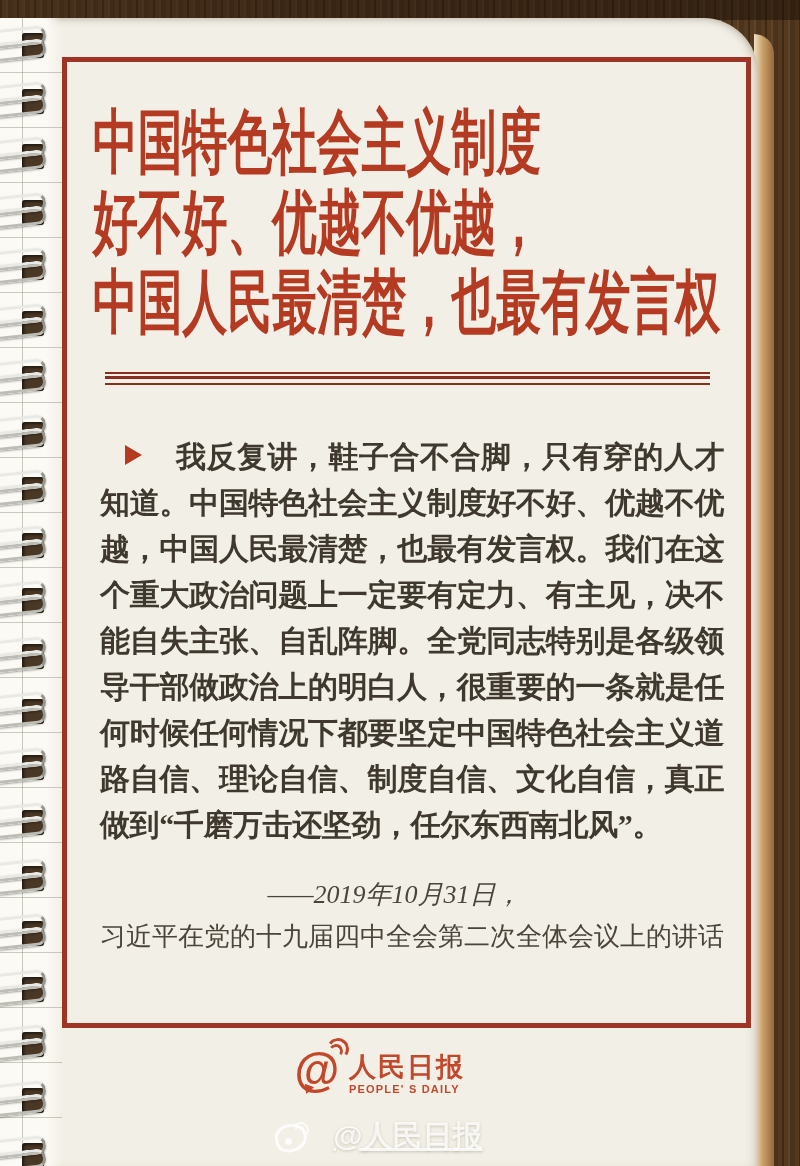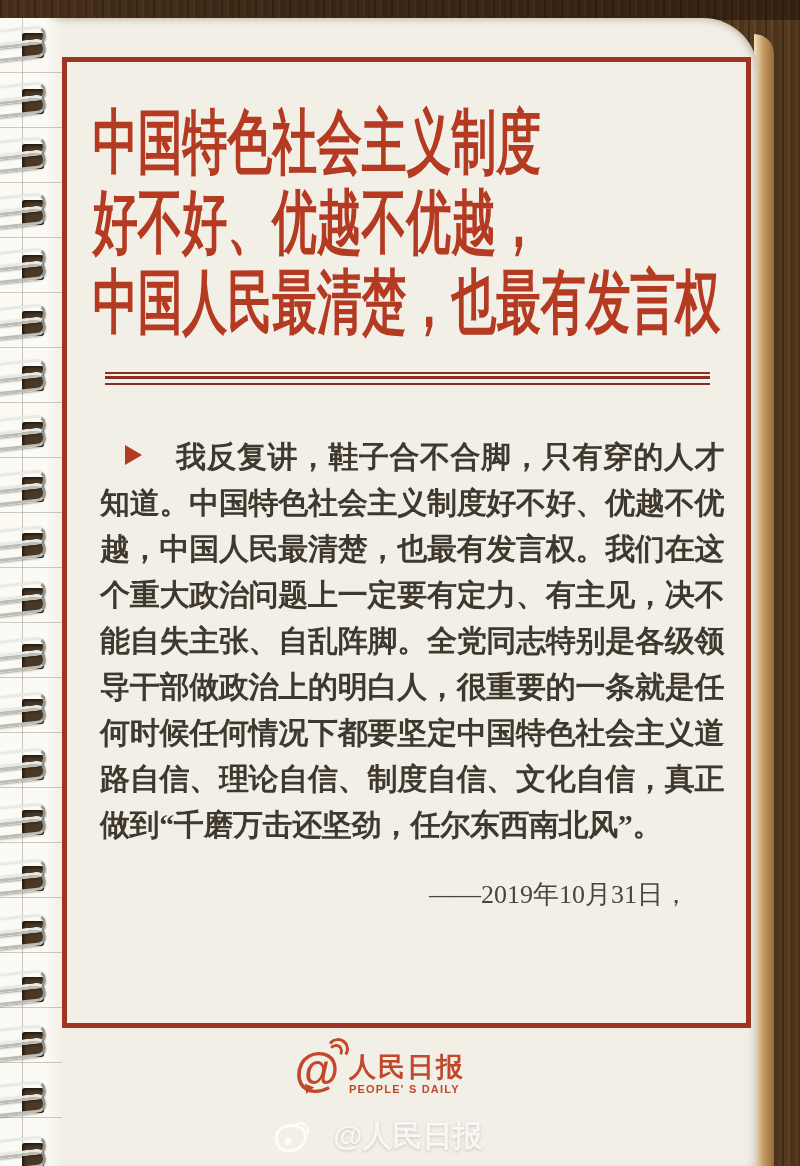--- a/index.html
+++ b/index.html
@@ -65,21 +65,21 @@
   .quote{position:absolute;top:372px;left:33px;right:22px;margin:0;
     font-size:30px;line-height:46px;letter-spacing:-0.4px;font-weight:700;
     color:var(--body_ink,#3f382e);text-align:justify;}
   .bullet{display:inline-block;width:0;height:0;margin:0 33px 2px 25px;
     border-left:17px solid var(--title_red,#b43a22);
     border-top:10px solid transparent;border-bottom:10px solid transparent;}
 
   
   .attribution{position:absolute;top:812px;left:33px;right:22px;
     font-size:26px;line-height:42px;color:var(--attr_ink,#4b443a);}
-  .attr-line1{text-align:right;padding-right:35px;}
+  .attr-line1{text-align:center;padding-right:35px;font-style:italic;}
   .attr-line2{text-align:center;}
 
   
   .logo{position:absolute;top:1027px;left:0;width:758px;display:flex;
     justify-content:center;align-items:center;gap:8px;color:var(--logo_red,#c2472b);}
   .at-icon{position:relative;width:48px;height:48px;font-family:"Liberation Sans","DejaVu Sans",sans-serif;
     font-weight:700;font-size:46px;line-height:48px;text-align:center;}
   .at-icon .wave{position:absolute;border:3px solid transparent;border-radius:50%;
     border-top-color:currentColor;border-right-color:currentColor;transform:rotate(-10deg);}
   .at-icon .w1{width:8px;height:8px;right:-2px;top:-2px;}
@@ -90,21 +90,21 @@
   .logo-cn{font-family:"Liberation Sans","DejaVu Sans",sans-serif;
     font-weight:900;font-size:27px;line-height:28px;letter-spacing:2px;margin-top:8px;}
   .logo-en{font-family:"Liberation Sans","DejaVu Sans",sans-serif;
     font-weight:700;font-size:11px;letter-spacing:1.2px;margin-top:2px;}
 
   
   .watermark{position:absolute;top:1098px;left:0;width:758px;display:flex;
     justify-content:center;align-items:center;gap:24px;
     color:rgba(255,255,255,.82);font-size:30px;font-weight:700;
     font-family:"Liberation Sans","DejaVu Sans",sans-serif;
-    text-shadow:0 1px 3px rgba(150,145,125,.45);}
+    text-shadow:0 1px 3px rgba(150,145,125,.45);text-decoration:underline;}
   .weibo-icon{position:relative;width:34px;height:30px;display:inline-block;}
   .weibo-icon .eye{position:absolute;left:0;bottom:0;width:26px;height:22px;
     border:3px solid currentColor;border-radius:48% 52% 55% 45%;transform:rotate(-12deg);}
   .weibo-icon .pupil{position:absolute;left:10px;bottom:7px;width:7px;height:7px;
     border-radius:50%;background:currentColor;}
   .weibo-icon .sig{position:absolute;border:2.5px solid transparent;border-radius:50%;
     border-top-color:currentColor;border-right-color:currentColor;transform:rotate(-15deg);}
   .weibo-icon .s1{width:7px;height:7px;right:4px;top:4px;}
   .weibo-icon .s2{width:13px;height:13px;right:0;top:0;}
 </style>
@@ -132,20 +132,21 @@
       </h1>
 
       <div class="divider">
           <i></i>
         </div>
 
       <p class="quote"><span class="bullet"></span><span>我反复讲，鞋子合不合脚，只有穿的人才知道。中国特色社会主义制度好不好、优越不优越，中国人民最清楚，也最有发言权。我们在这个重大政治问题上一定要有定力、有主见，决不能自失主张、自乱阵脚。全党同志特别是各级领导干部做政治上的明白人，很重要的一条就是任何时候任何情况下都要坚定中国特色社会主义道路自信、理论自信、制度自信、文化自信，真正做到“千磨万击还坚劲，任尔东西南北风”。</span></p>
 
       <div class="attribution">
         <div class="attr-line1">——2019年10月31日，</div>
+        <div class="attr-line2">习近平在党的十九届四中全会第二次全体会议上的讲话</div>
       </div>
 
     </div>
 
     <div class="logo">
       <div class="at-icon">
         <span>@</span>
         <i class="wave w1"></i><i class="wave w2"></i>
       </div>
       <div class="logo-text">

